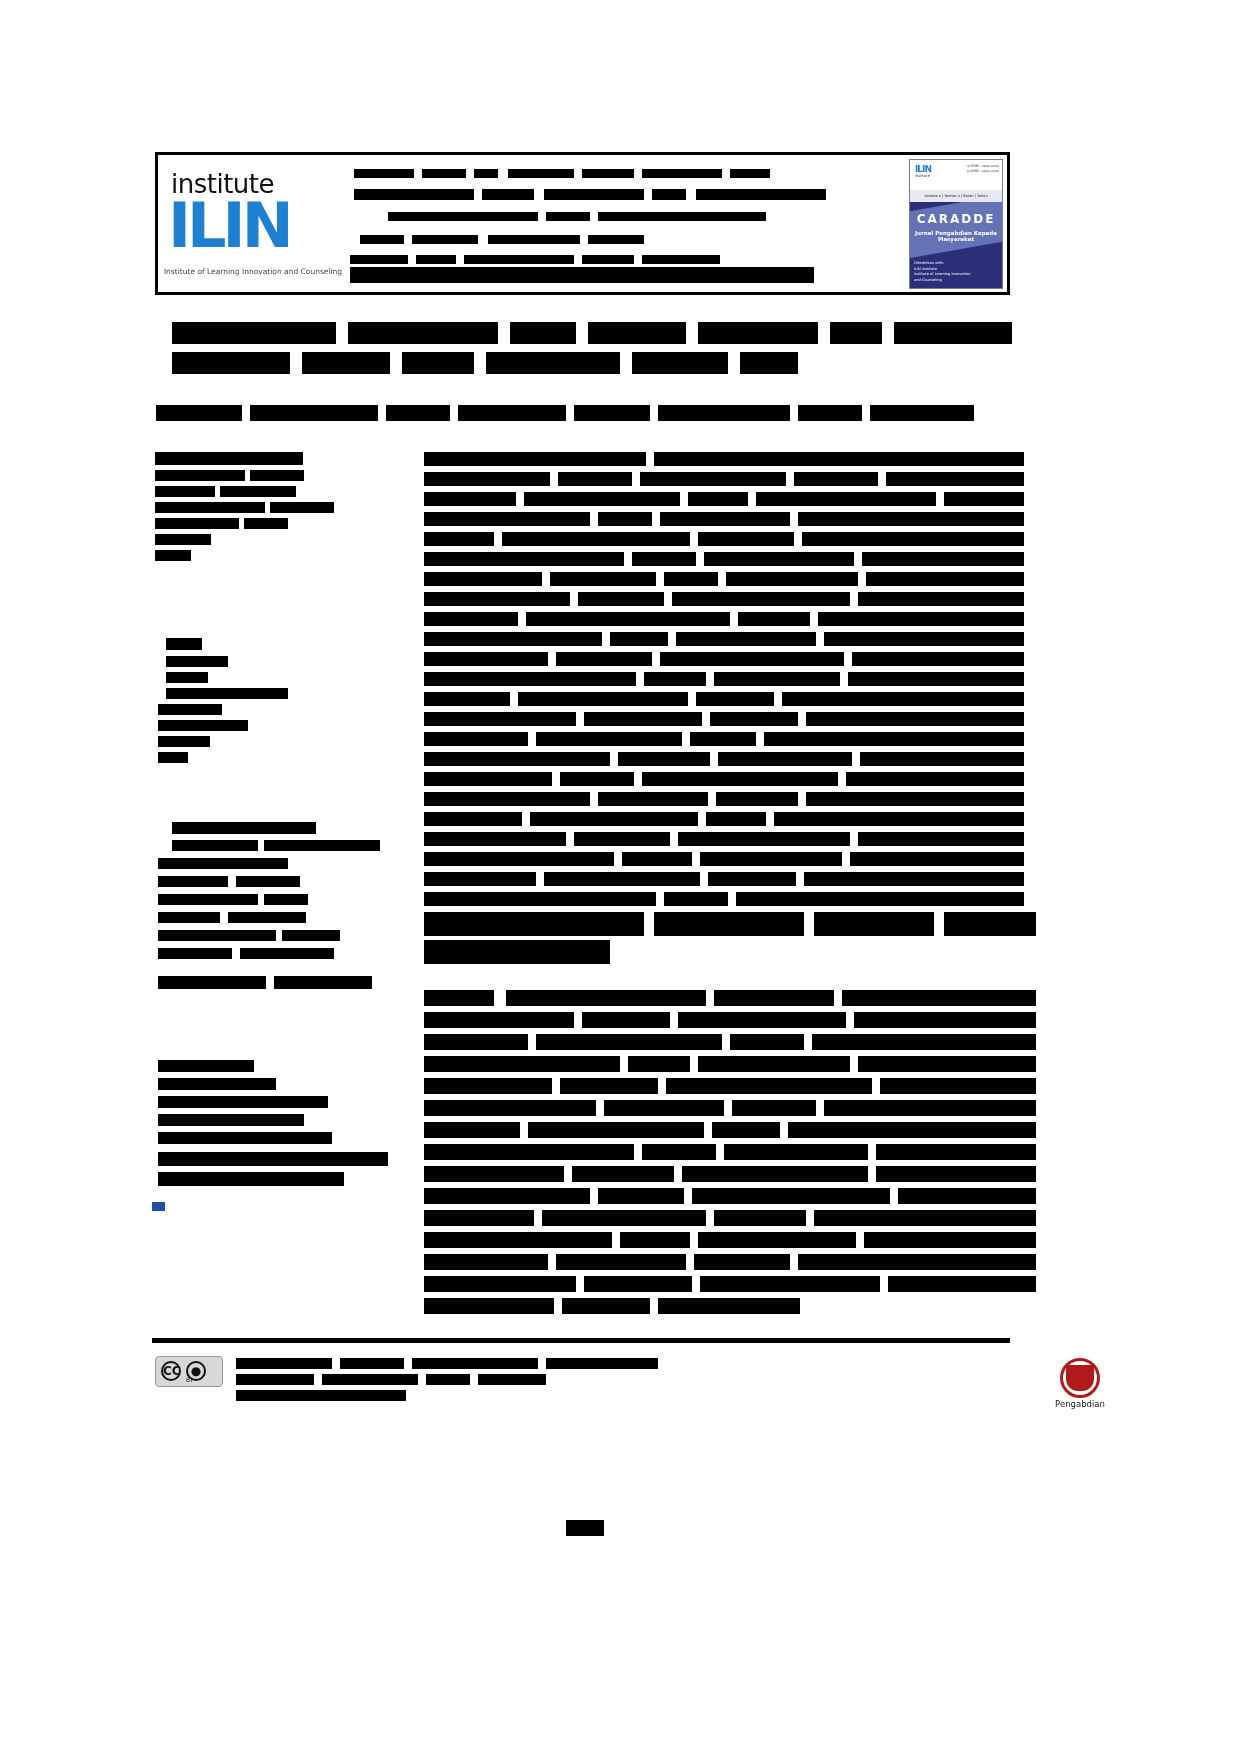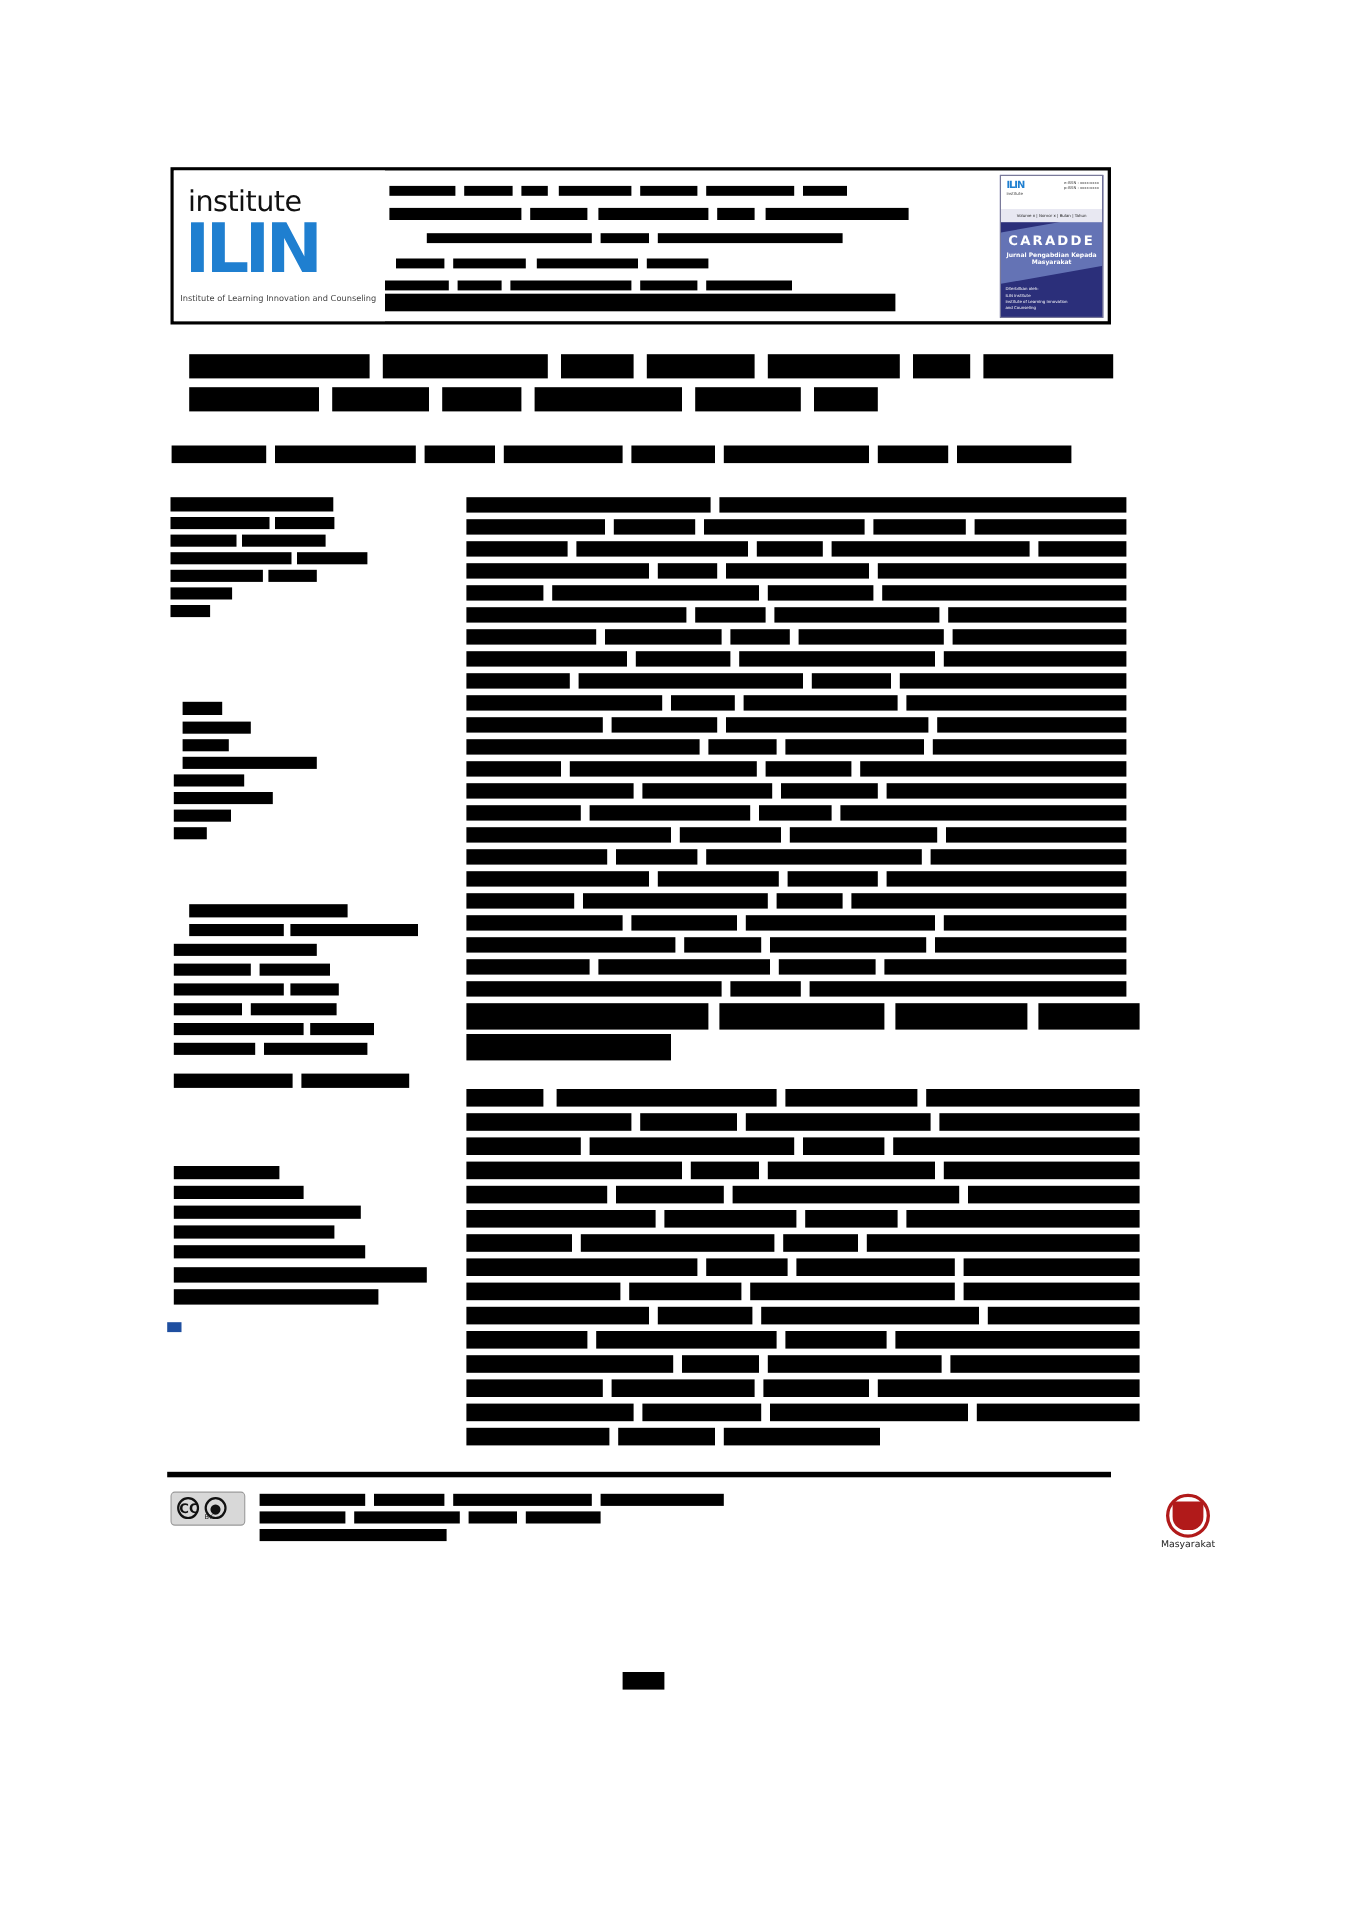--- a/index.html
+++ b/index.html
@@ -644,20 +644,20 @@
     <div class="bar" style="left:236px; top:1374px; width:78px; height:11px;"></div>
     <div class="bar" style="left:322px; top:1374px; width:96px; height:11px;"></div>
     <div class="bar" style="left:426px; top:1374px; width:44px; height:11px;"></div>
     <div class="bar" style="left:478px; top:1374px; width:68px; height:11px;"></div>
     <div class="bar" style="left:236px; top:1390px; width:170px; height:11px;"></div>
   </div>
 
   <div class="crossmark">
     <div class="crossmark-ring"></div>
     <div class="crossmark-inner"></div>
-    <div class="crossmark-txt">Masyarakat</div>
+    <div class="crossmark-txt">Pengabdian</div>
   </div>
 
   <div class="pagenum">
     <span class="sr">1</span>
   </div>
 
 </div>
 
 </body></html>

